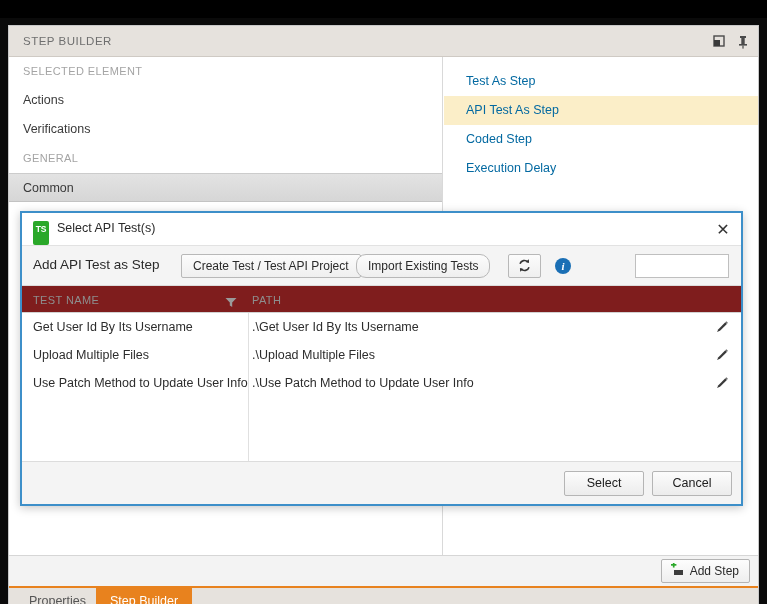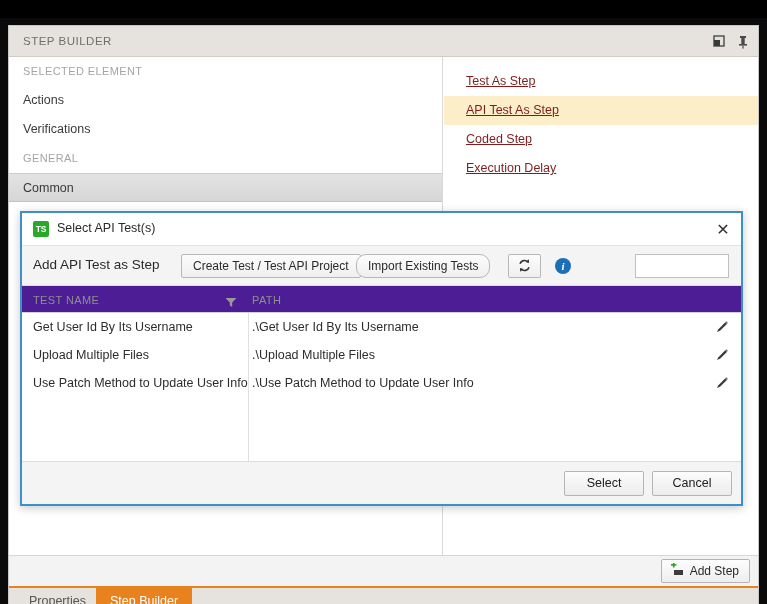--- a/index.html
+++ b/index.html
@@ -95,24 +95,23 @@
   .nav-row.selected {
     background: linear-gradient(to bottom, #e3e3e3, #d6d6d6);
     border-top: 1px solid #cccccc;
     border-bottom: 1px solid #c3c3c3;
   }
   .cmd-row {
     height: 29px;
     line-height: 29px;
     padding-left: 22px;
     font-size: 12.5px;
-    color: #7f1d1d;
-    background: #ffffff;
-    cursor: pointer;
-    text-decoration: underline;
+    color: #0369a1;
+    background: #ffffff;
+    cursor: pointer;
   }
   .cmd-row.highlight {
     background: #fbeec8;
   }
   #right-col-inner { padding-top: 10px; }
 
   
   #panel-footer {
     position: absolute;
     left: 0; top: 529px;
@@ -172,21 +171,21 @@
   }
   #dialog-titlebar {
     position: relative;
     height: 33px;
     background: #ffffff;
     border-bottom: 1px solid #e2e2e2;
   }
   #dialog-app-icon {
     position: absolute;
     left: 11px; top: 8px;
-    width: 16px; height: 16px;
+    width: 16px; height: 24px;
     background: #2aa829;
     border-radius: 2px;
     color: #ffffff;
     font-size: 8.5px;
     font-weight: bold;
     text-align: center;
     line-height: 16px;
     letter-spacing: -0.2px;
   }
   #dialog-title {
@@ -266,21 +265,21 @@
     font-size: 12px;
     padding: 0 5px;
     outline: none;
     font-family: "Liberation Sans", sans-serif;
   }
 
   
   #grid-header {
     position: relative;
     height: 27px;
-    background: #4c1d95;
+    background: #7f1d1d;
     border-bottom: 1px solid #d2d2d2;
   }
   .col-head {
     position: absolute;
     top: 8px;
     font-size: 11px;
     letter-spacing: 0.4px;
     color: #8e8e8e;
     cursor: pointer;
   }

